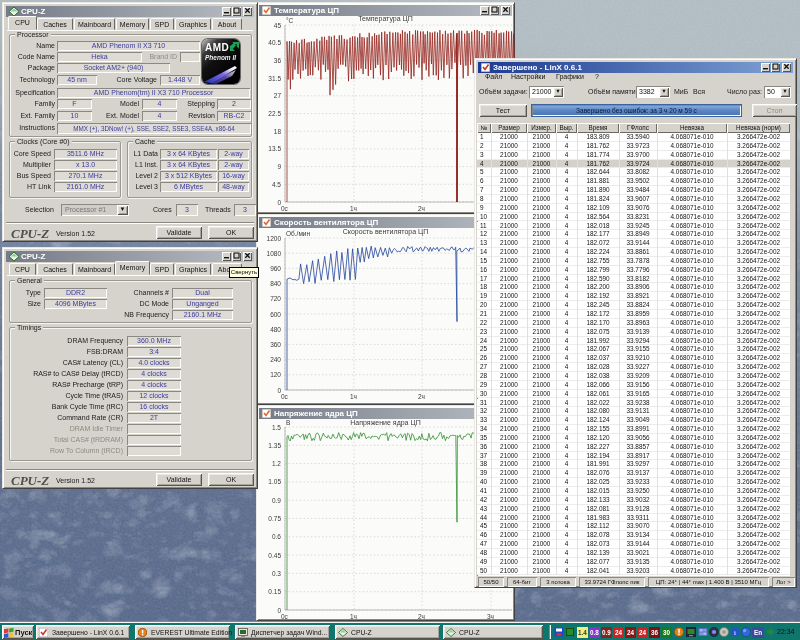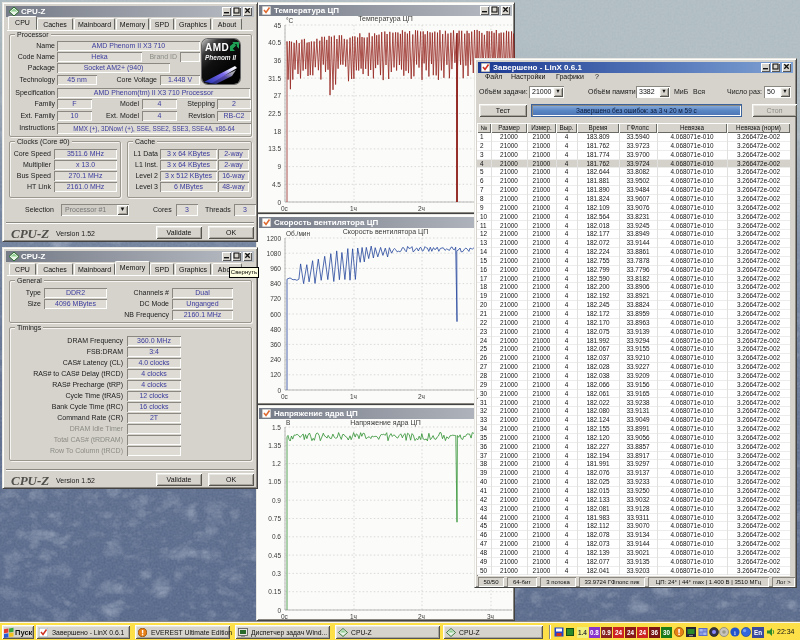--- a/index.html
+++ b/index.html
@@ -928,21 +928,21 @@
       <div class="abs" style="left:182px;top:74px;width:1px;height:442px;background:#e0e0de"></div>
       <div class="abs" style="left:252px;top:74px;width:1px;height:442px;background:#e0e0de"></div>
       <div class="abs" style="left:2px;top:518px;width:319px;height:11px"></div>
       <div class="abs sunk" style="left:3px;top:518px;width:26px;height:10px;font-size:6px;line-height:10px;text-align:center;color:#111;white-space:nowrap;overflow:hidden">50/50</div>
       <div class="abs sunk" style="left:32px;top:518px;width:30px;height:10px;font-size:6px;line-height:10px;text-align:center;color:#111;white-space:nowrap;overflow:hidden">64-бит</div>
       <div class="abs sunk" style="left:65px;top:518px;width:36px;height:10px;font-size:6px;line-height:10px;text-align:center;color:#111;white-space:nowrap;overflow:hidden">3 потока</div>
       <div class="abs sunk" style="left:104px;top:518px;width:66px;height:10px;font-size:6px;line-height:10px;text-align:center;color:#111;white-space:nowrap;overflow:hidden">33.9724 ГФлопс пик</div>
       <div class="abs sunk" style="left:173px;top:518px;width:121px;height:10px;font-size:6px;line-height:10px;text-align:center;color:#111;white-space:nowrap;overflow:hidden">ЦП: 24° | 44° max | 1.400 В | 3510 МГц</div>
       <div class="abs sunk" style="left:297px;top:518px;width:23px;height:10px;font-size:6px;line-height:10px;text-align:center;color:#111;white-space:nowrap;overflow:hidden">Лог &gt;</div>
     </div>
-    <div class="abs" style="left:0;top:622px;width:800px;height:18px;background:#fde047;border-top:1px solid #f5f4f0;box-shadow:0 -1px 0 #8a8880;z-index:5">
+    <div class="abs" style="left:0;top:622px;width:800px;height:18px;background:#0f766e;border-top:1px solid #f5f4f0;box-shadow:0 -1px 0 #8a8880;z-index:5">
       <div class="btn" style="left:2px;top:2px;width:32px;height:14px;">
       <svg class="abs" style="left:2px;top:2px" width="10" height="11" viewBox="0 0 10 11">
         <g transform="skewY(-9)">
         <rect x="0" y="2.2" width="4.4" height="4" fill="#e03a2f"></rect>
         <rect x="5.1" y="2.2" width="4.4" height="4" fill="#36a43a"></rect>
         <rect x="0" y="6.9" width="4.4" height="4" fill="#2a5bd7"></rect>
         <rect x="5.1" y="6.9" width="4.4" height="4" fill="#f5c21d"></rect>
         </g>
       </svg>
       <span style="position:absolute;left:13px;top:3px;font-size:7.5px;font-weight:bold">Пуск</span>

